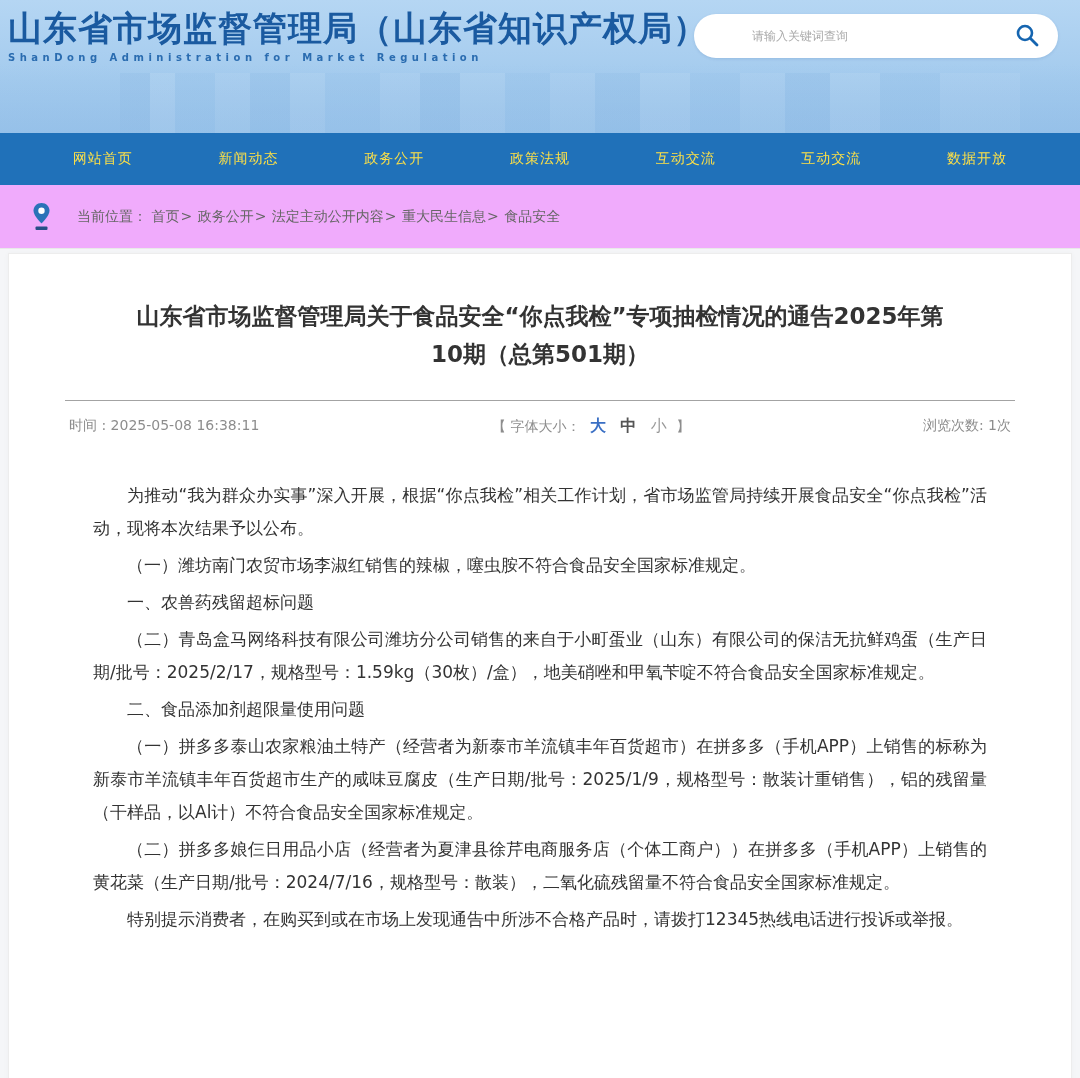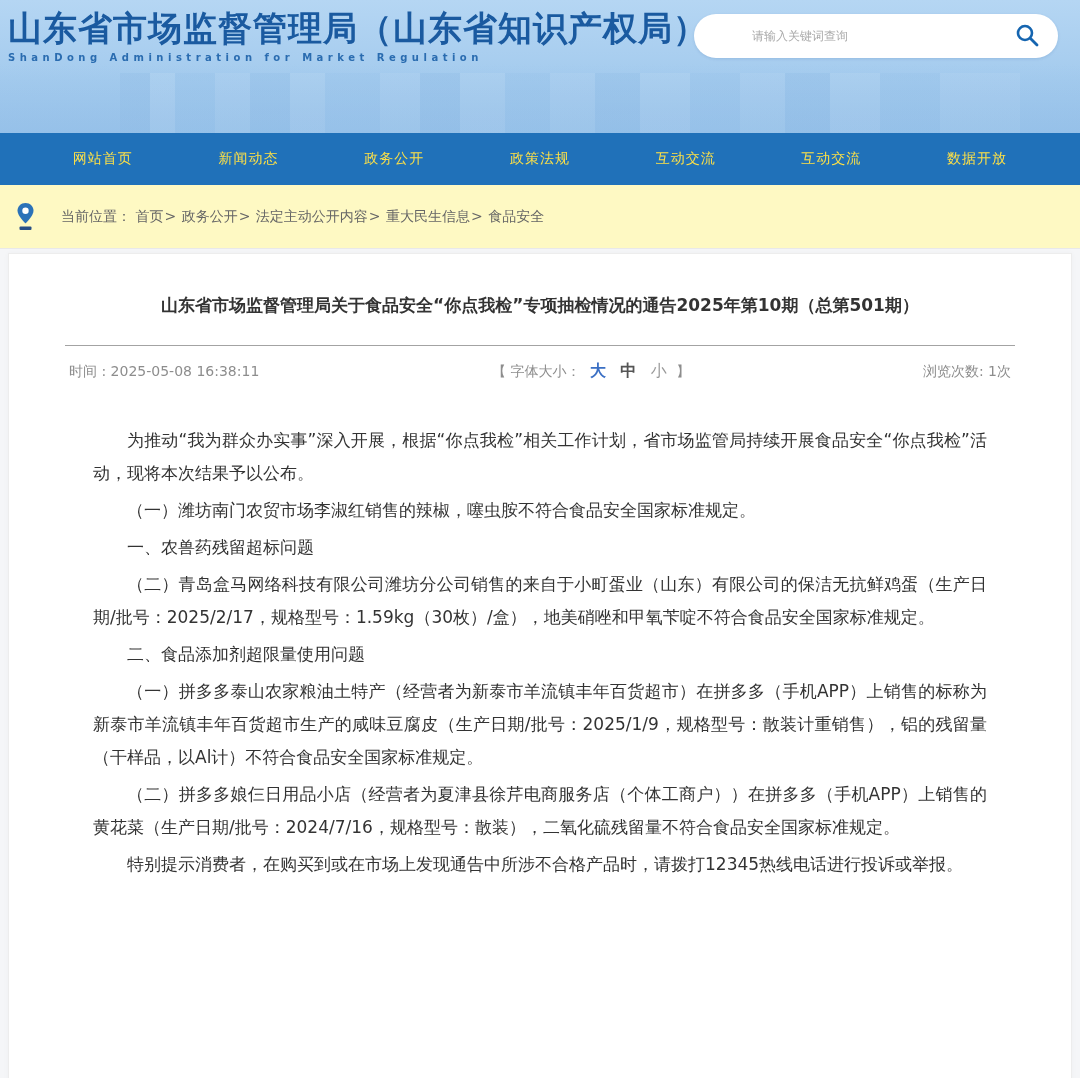--- a/index.html
+++ b/index.html
@@ -65,37 +65,37 @@
     display: flex; align-items: center; justify-content: space-around;
     padding: 0 30px;
   }
   .nav-item {
     color: #fde047; font-size: 14px; letter-spacing: 1px; cursor: pointer;
     padding: 4px 10px; white-space: nowrap;
   }
 
   
   .breadcrumb-bar {
-    height: 64px; background: #fef9c3; display: flex; align-items: center;
-    padding: 0 16px; border-bottom: 1px solid #e9e9e9; text-align: right;
+    height: 64px; background: #f0abfc; display: flex; align-items: center;
+    padding: 0 32px; border-bottom: 1px solid #e9e9e9; text-align: right;
   }
   .pin-icon { width: 19px; height: 29px; margin-right: 26px; flex: 0 0 auto; }
   .breadcrumb-text { font-size: 14px; color: #666666; }
   .breadcrumb-text .crumb { color: #666666; text-decoration: none; cursor: pointer; }
   .breadcrumb-text .sep { color: #666666; margin: 0 1px; }
 
   
   .article-card {
     margin: 4px 8px 0 8px; background: #ffffff;
     border: 1px solid #ededed; box-shadow: 0 0 6px rgba(0,0,0,0.03);
     min-height: 830px; padding: 36px 0 40px 0;
   }
   .article-title {
-    max-width: 830px; margin: 1px auto 26px auto; text-align: center;
-    font-size: 17px; font-weight: bold; color: #333333; line-height: 1.65;
+    max-width: 830px; margin: 8px auto 26px auto; text-align: center;
+    font-size: 23px; font-weight: bold; color: #333333; line-height: 1.65;
   }
   .article-meta {
     margin: 0 56px; border-top: 1px solid #a3a3a3;
     display: flex; align-items: center; justify-content: space-between;
     padding: 15px 4px 10px 4px; font-size: 14px; color: #8d8d8d;
   }
   .meta-left, .meta-right { white-space: nowrap; }
   .meta-center { white-space: nowrap; color: #8d8d8d; }
   .font-size-btn { cursor: pointer; margin: 0 5px; font-size: 16px; }
   .fs-large { color: #3a6fc4; font-weight: bold; }

